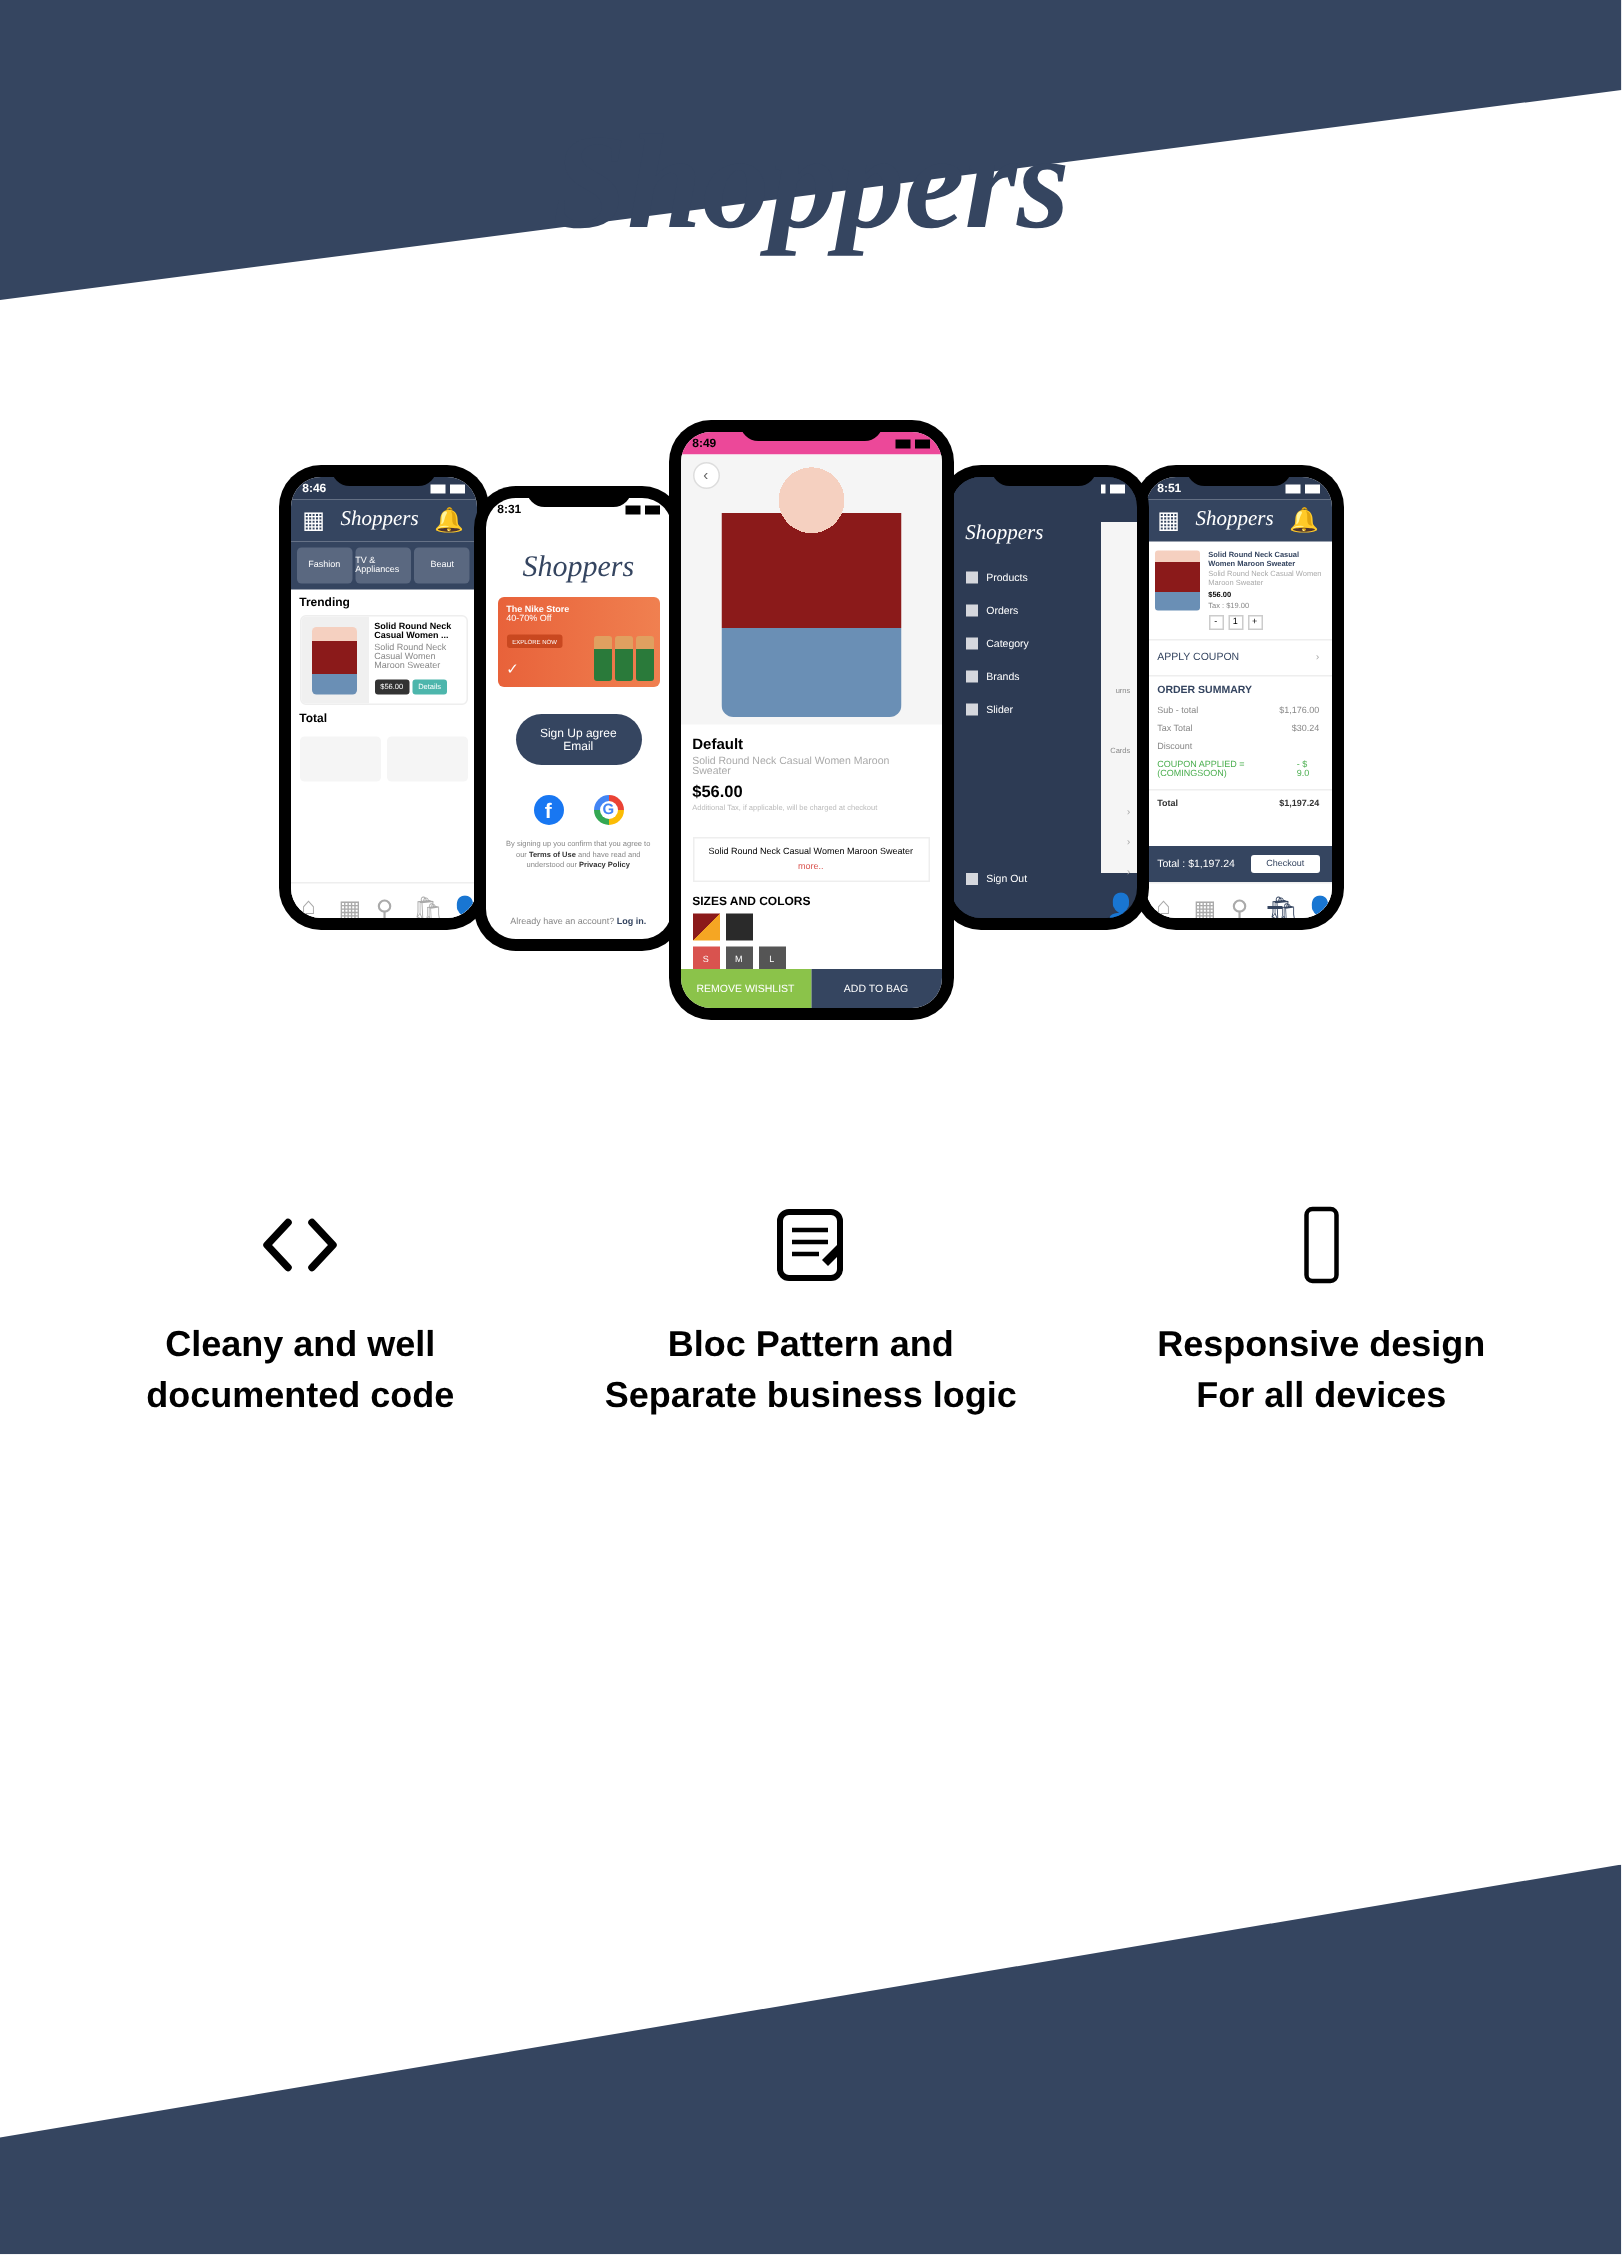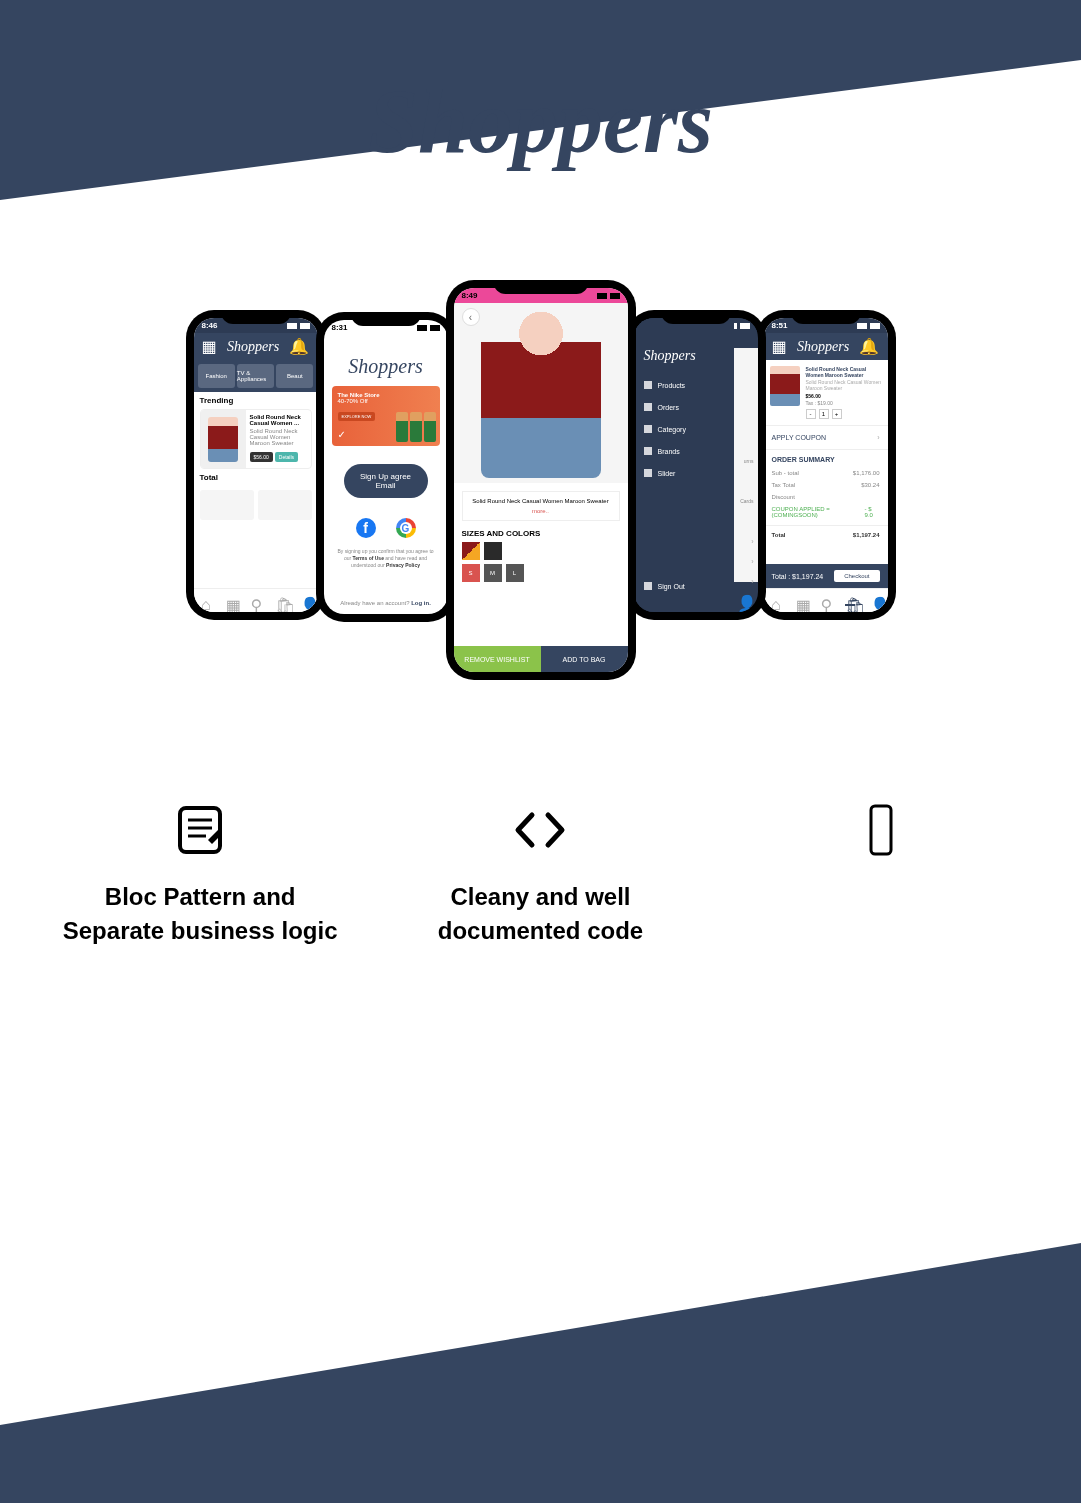--- a/index.html
+++ b/index.html
@@ -37,21 +37,21 @@
 .p1 .card-sub { color: #888; margin-top: 2px; }
 .p1 .card-actions { display: flex; gap: 2px; margin-top: 6px; }
 .p1 .price-btn { background: #333; color: #fff; padding: 2px 4px; font-size: 5px; border-radius: 2px; }
 .p1 .details-btn { background: #4db6ac; color: #fff; padding: 2px 4px; font-size: 5px; border-radius: 2px; }
 .p1 .latest { display: flex; gap: 4px; padding: 4px 6px; }
 .p1 .latest-item { flex: 1; height: 30px; background: #f5f5f5; border-radius: 3px; }
 .p1 .bottom-nav { position: absolute; bottom: 0; left: 0; right: 0; height: 24px; background: #fff; border-top: 1px solid #eee; display: flex; justify-content: space-around; align-items: center; }
 .p1 .nav-icon { width: 10px; height: 10px; color: #aaa; }
 
 
-.p2 { width: 140px; height: 310px; margin-top: 32px; margin-left: -10px; z-index: 2; }
+.p2 { width: 140px; height: 310px; margin-top: 44px; margin-left: -10px; z-index: 2; }
 .p2 .screen { background: #fff; display: flex; flex-direction: column; }
 .p2 .logo2 { font-family: 'Brush Script MT', cursive; font-size: 20px; font-style: italic; text-align: center; margin-top: 20px; color: #354560; }
 .p2 .promo-banner { margin: 8px; height: 60px; background: linear-gradient(90deg, #e8623a, #f08050); border-radius: 4px; padding: 6px; position: relative; }
 .p2 .promo-banner-title { font-size: 6px; color: #fff; font-weight: bold; }
 .p2 .promo-banner-sub { font-size: 6px; color: #fff; }
 .p2 .explore { display: inline-block; background: #c94820; color: #fff; font-size: 4px; padding: 2px 4px; margin-top: 3px; border-radius: 2px; }
 .p2 .runners { position: absolute; right: 4px; bottom: 4px; width: 40px; height: 30px; display: flex; gap: 2px; }
 .p2 .runner { width: 12px; background: linear-gradient(#e0a060 30%, #2a7a3a 30%); border-radius: 2px; }
 .p2 .nike { position: absolute; left: 6px; bottom: 6px; font-size: 10px; color: #fff; }
 .p2 .signup-btn { margin: 10px 20px; background: #354560; color: #fff; text-align: center; padding: 8px; border-radius: 18px; font-size: 8px; }
@@ -244,20 +244,26 @@
             <span>8:49</span>
             <span class="icons">
               <span class="mini-icon"></span>
               <span class="mini-icon"></span>
             </span>
           </div>
         <div class="back">‹</div>
         <div class="hero">
             <div class="hero-model"></div>
           </div>
+        <div class="details">
+          <div class="brand-name">Default</div>
+          <div class="prod-name">Solid Round Neck Casual Women Maroon Sweater</div>
+          <div class="price">$56.00</div>
+          <div class="tax-note">Additional Tax, if applicable, will be charged at checkout</div>
+        </div>
         <div class="desc-box">
           <div class="desc-text">Solid Round Neck Casual Women Maroon Sweater</div>
           <div class="more-link">more..</div>
         </div>
         <div class="sizes-title">SIZES AND COLORS</div>
         <div class="swatches">
           <div class="swatch sw1"></div>
           <div class="swatch sw2"></div>
         </div>
         <div class="sizes-row">
@@ -383,42 +389,43 @@
           <span class="nav-icon">⚲</span>
           <span class="nav-icon active">🛍</span>
           <span class="nav-icon">👤</span>
         </div>
       </div>
     </div>
   </div>
 
   <div class="features">
     <div class="feature">
+      <div class="feature-icon code-icon">
+        <svg viewBox="0 0 60 60">
+            <path d="M22 15 L8 30 L22 45 M38 15 L52 30 L38 45" stroke="#000" stroke-width="5" fill="none" stroke-linecap="round" stroke-linejoin="round"></path>
+          </svg>
+      </div>
+      <div class="feature-title"><span>Cleany and well</span><br><span>documented code</span></div>
+    </div>
+    <div class="feature">
       <div class="feature-icon doc-icon">
         <svg viewBox="0 0 60 60">
             <rect x="10" y="8" width="40" height="44" rx="6" stroke="#000" stroke-width="4" fill="none"></rect>
             <line x1="18" y1="20" x2="42" y2="20" stroke="#000" stroke-width="3"></line>
             <line x1="18" y1="28" x2="42" y2="28" stroke="#000" stroke-width="3"></line>
             <line x1="18" y1="36" x2="36" y2="36" stroke="#000" stroke-width="3"></line>
             <path d="M38 40 L48 30 L52 34 L42 44 Z" fill="#000"></path>
           </svg>
       </div>
       <div class="feature-title"><span>Bloc Pattern and</span><br><span>Separate business logic</span></div>
     </div>
     <div class="feature">
-      <div class="feature-icon code-icon">
-        <svg viewBox="0 0 60 60">
-            <path d="M22 15 L8 30 L22 45 M38 15 L52 30 L38 45" stroke="#000" stroke-width="5" fill="none" stroke-linecap="round" stroke-linejoin="round"></path>
-          </svg>
-      </div>
-      <div class="feature-title"><span>Cleany and well</span><br><span>documented code</span></div>
-    </div>
-    <div class="feature">
       <div class="feature-icon phone-icon">
         <svg viewBox="0 0 60 60">
             <rect x="20" y="6" width="20" height="48" rx="4" stroke="#000" stroke-width="3" fill="none"></rect>
           </svg>
       </div>
+      <div class="feature-title"><span>Responsive design</span><br><span>For all devices</span></div>
     </div>
   </div>
 
   <div class="bottom-banner"></div>
 </div>
 
 </body></html>

